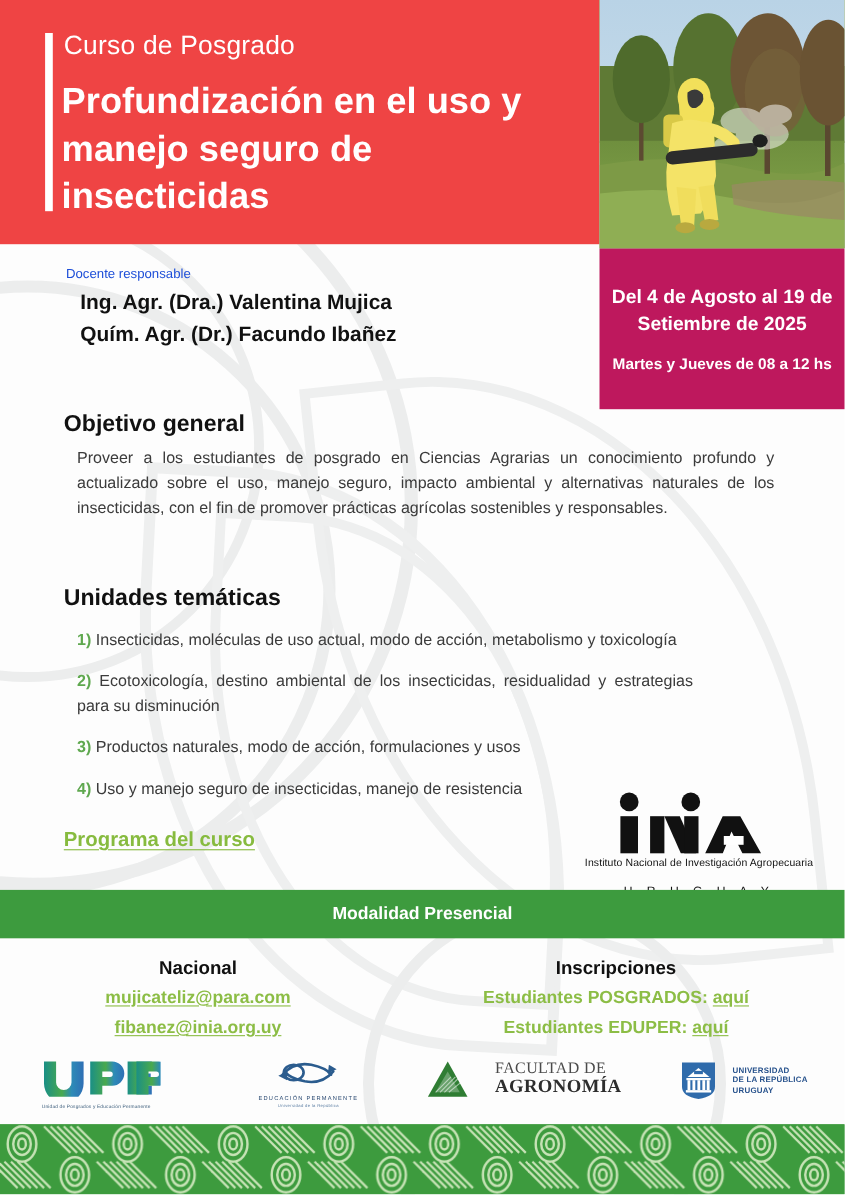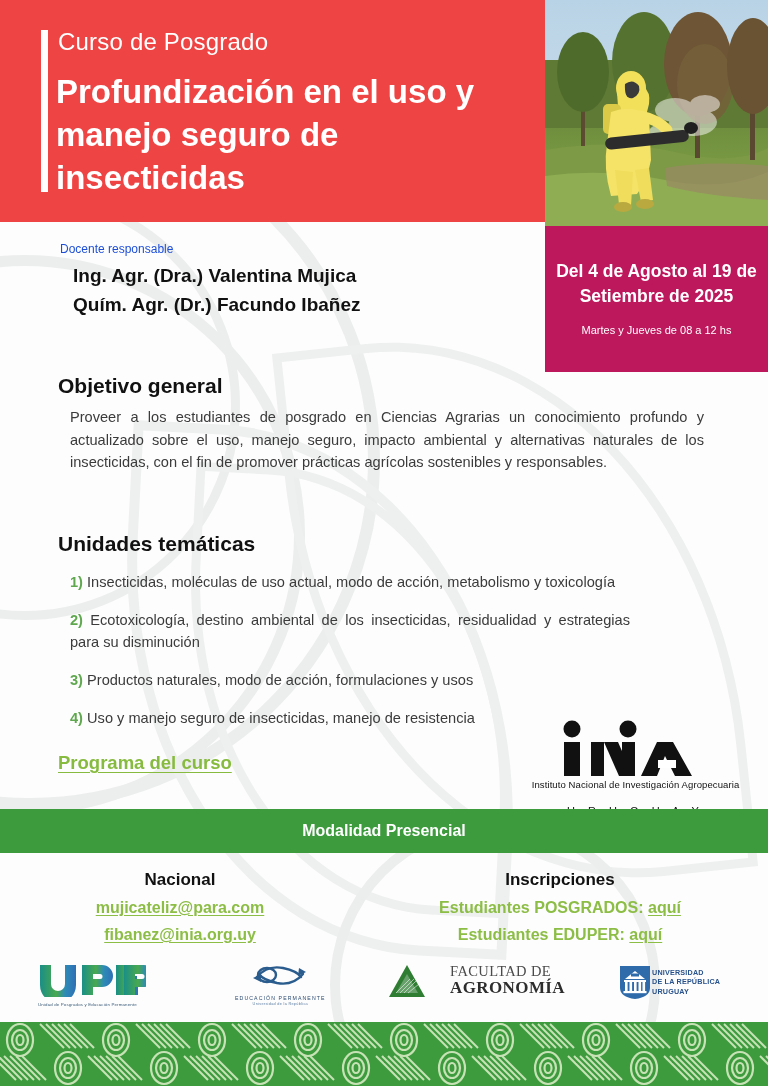--- a/index.html
+++ b/index.html
@@ -56,21 +56,21 @@
   }
   .photo svg { display: block; }
 
   
   .datebox {
     position: absolute; left: 545px; top: 226px; width: 223px; height: 146px;
     background: #be185d; color: #fff; z-index: 3;
     display: flex; flex-direction: column; align-items: center; justify-content: center;
   }
   .datebox .d1 { font-size: 17.5px; font-weight: bold; line-height: 1.42; text-align: center; }
-  .datebox .d2 { font-size: 11px; font-weight: normal; line-height: 1.42; text-align: left; margin-top: 14px; }
+  .datebox .d2 { font-size: 14px; font-weight: bold; line-height: 1.42; text-align: left; margin-top: 14px; }
 
   
   .content { position: absolute; left: 0; top: 222px; width: 768px; z-index: 2; }
 
   .sec-docente { position: absolute; left: 60px; top: 20px; }
   .sec-docente .h { color: #1d4ed8; font-size: 12px; font-weight: normal; }
   .sec-docente .n { color: #111; font-size: 19px; font-weight: bold; margin-top: 7px; line-height: 1.42; padding-left: 13px;}
 
   .sec-obj { position: absolute; left: 58px; top: 152px; width: 650px; }
   .sec-obj .h { color: #111; font-size: 21px; font-weight: bold; }
@@ -355,21 +355,21 @@
           <line x1="16" y1="30" x2="29" y2="17"></line>
             <line x1="20" y1="30" x2="31" y2="21"></line>
         </g>
       </svg>
       <div>
         <div class="agro-t1">FACULTAD DE</div>
         <div class="agro-t2">AGRONOMÍA</div>
       </div>
     </div>
 
-    <div class="logo l-udelar" style="display:flex;align-items:center;gap:0">
+    <div class="logo l-udelar" style="display:flex;align-items:center;gap:14px">
       <svg width="34" height="36" viewBox="0 0 34 36">
         <path d="M2 2 h30 v22 q0 9 -15 11 q-15 -2 -15 -11Z" fill="#2f6bab"></path>
         <rect x="6" y="16" width="22" height="2" fill="#fff"></rect>
         <g fill="#fff">
           <rect x="7" y="18" width="2.6" height="9"></rect>
             <rect x="11.5" y="18" width="2.6" height="9"></rect>
           <rect x="16" y="18" width="2.6" height="9"></rect>
             <rect x="20.5" y="18" width="2.6" height="9"></rect>
           <rect x="24.5" y="18" width="2.6" height="9"></rect>
           <rect x="5.5" y="27" width="23" height="2.2"></rect>

